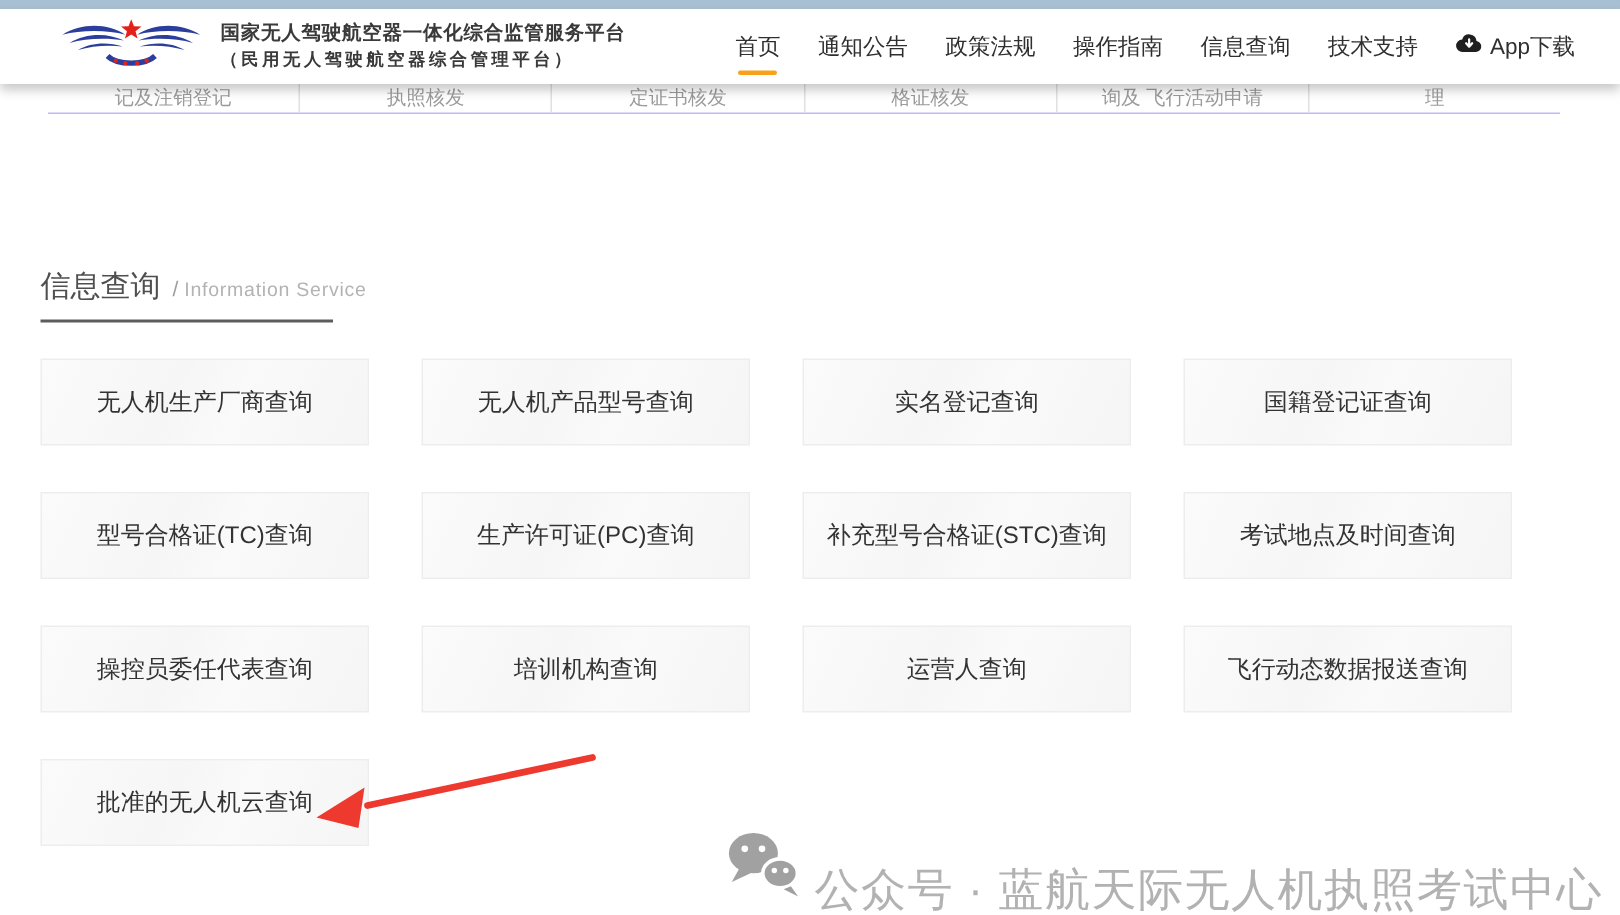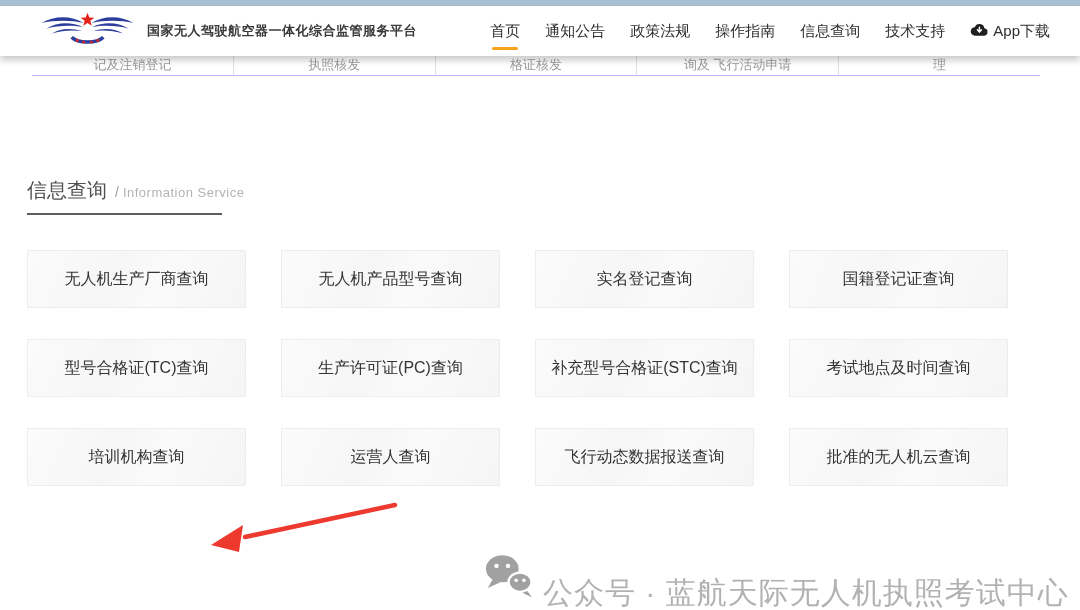--- a/index.html
+++ b/index.html
@@ -43,21 +43,21 @@
   }
   .band-cell:last-child{border-right:none;}
   
   .section-head{position:absolute;top:177px;left:27px;z-index:1;}
   .section-title-zh{font-size:20px;color:#4f4f4f;}
   .section-sep{font-size:14px;color:#9d9d9d;margin:0 4px 0 8px;}
   .section-title-en{font-size:13px;color:#b3b3b3;letter-spacing:0.5px;margin-top:32px;}
   .section-underline{width:195px;height:2px;background:#5d5d5d;margin-top:9px;}
   
   .grid{
-    position:absolute;top:250px;left:27px;width:981px;
+    position:absolute;top:239px;left:27px;width:981px;
     display:grid;grid-template-columns:repeat(4,219px);
     column-gap:35px;row-gap:31px;z-index:1;
   }
   .qbtn{
     height:58px;display:flex;align-items:center;justify-content:center;
     background:linear-gradient(115deg,#fbfbfb 0%,#f6f6f6 40%,#fafafa 60%,#f5f5f5 100%);
     border:1px solid #ededed;font-size:16px;color:#333;cursor:pointer;
     white-space:nowrap;
   }
   
@@ -94,20 +94,21 @@
             <circle cx="47" cy="37" r="1.8"></circle>
               <circle cx="55" cy="39" r="1.8"></circle>
             <circle cx="65" cy="39" r="1.8"></circle>
               <circle cx="73" cy="37" r="1.8"></circle>
           </g>
           <polygon fill="#e32119" transform="translate(60,11)" points="0,-9 2.3,-3.1 8.6,-2.8 3.6,1.2 5.3,7.3 0,3.8 -5.3,7.3 -3.6,1.2 -8.6,-2.8 -2.3,-3.1"></polygon>
         </svg>
       </span>
       <div class="titles">
         <div class="title-main">国家无人驾驶航空器一体化综合监管服务平台</div>
+        <div class="title-sub">（民用无人驾驶航空器综合管理平台）</div>
       </div>
     </div>
 
     <nav class="nav">
       <a class="nav-item">
         <span>首页</span>
         <span class="nav-underline"></span>
       </a>
       <a class="nav-item">
         <span>通知公告</span>
@@ -132,20 +133,21 @@
           </svg>
         </span>
         <span>App下载</span>
       </a>
     </nav>
   </header>
 
   <div class="band">
     <div class="band-cell">记及注销登记</div>
     <div class="band-cell">执照核发</div>
+    <div class="band-cell">定证书核发</div>
     <div class="band-cell">格证核发</div>
     <div class="band-cell">询及 飞行活动申请</div>
     <div class="band-cell">理</div>
   </div>
 
   <div class="section-head">
     <span class="section-title-zh">信息查询</span><span class="section-sep">/</span><span class="section-title-en">Information Service</span>
     <div class="section-underline"></div>
   </div>
 
@@ -153,20 +155,21 @@
     <div class="qbtn">无人机生产厂商查询</div>
     <div class="qbtn">无人机产品型号查询</div>
     <div class="qbtn">实名登记查询</div>
     <div class="qbtn">国籍登记证查询</div>
 
     <div class="qbtn">型号合格证(TC)查询</div>
     <div class="qbtn">生产许可证(PC)查询</div>
     <div class="qbtn">补充型号合格证(STC)查询</div>
     <div class="qbtn">考试地点及时间查询</div>
 
+    <div class="qbtn">操控员委任代表查询</div>
     <div class="qbtn">培训机构查询</div>
     <div class="qbtn">运营人查询</div>
     <div class="qbtn">飞行动态数据报送查询</div>
 
     <div class="qbtn">批准的无人机云查询</div>
   </div>
 
   <span class="arrow">
     <svg width="200" height="55" viewBox="0 0 200 55">
       <line x1="190" y1="5" x2="40" y2="37" stroke="#ee392f" stroke-width="4.5" stroke-linecap="round"></line>

